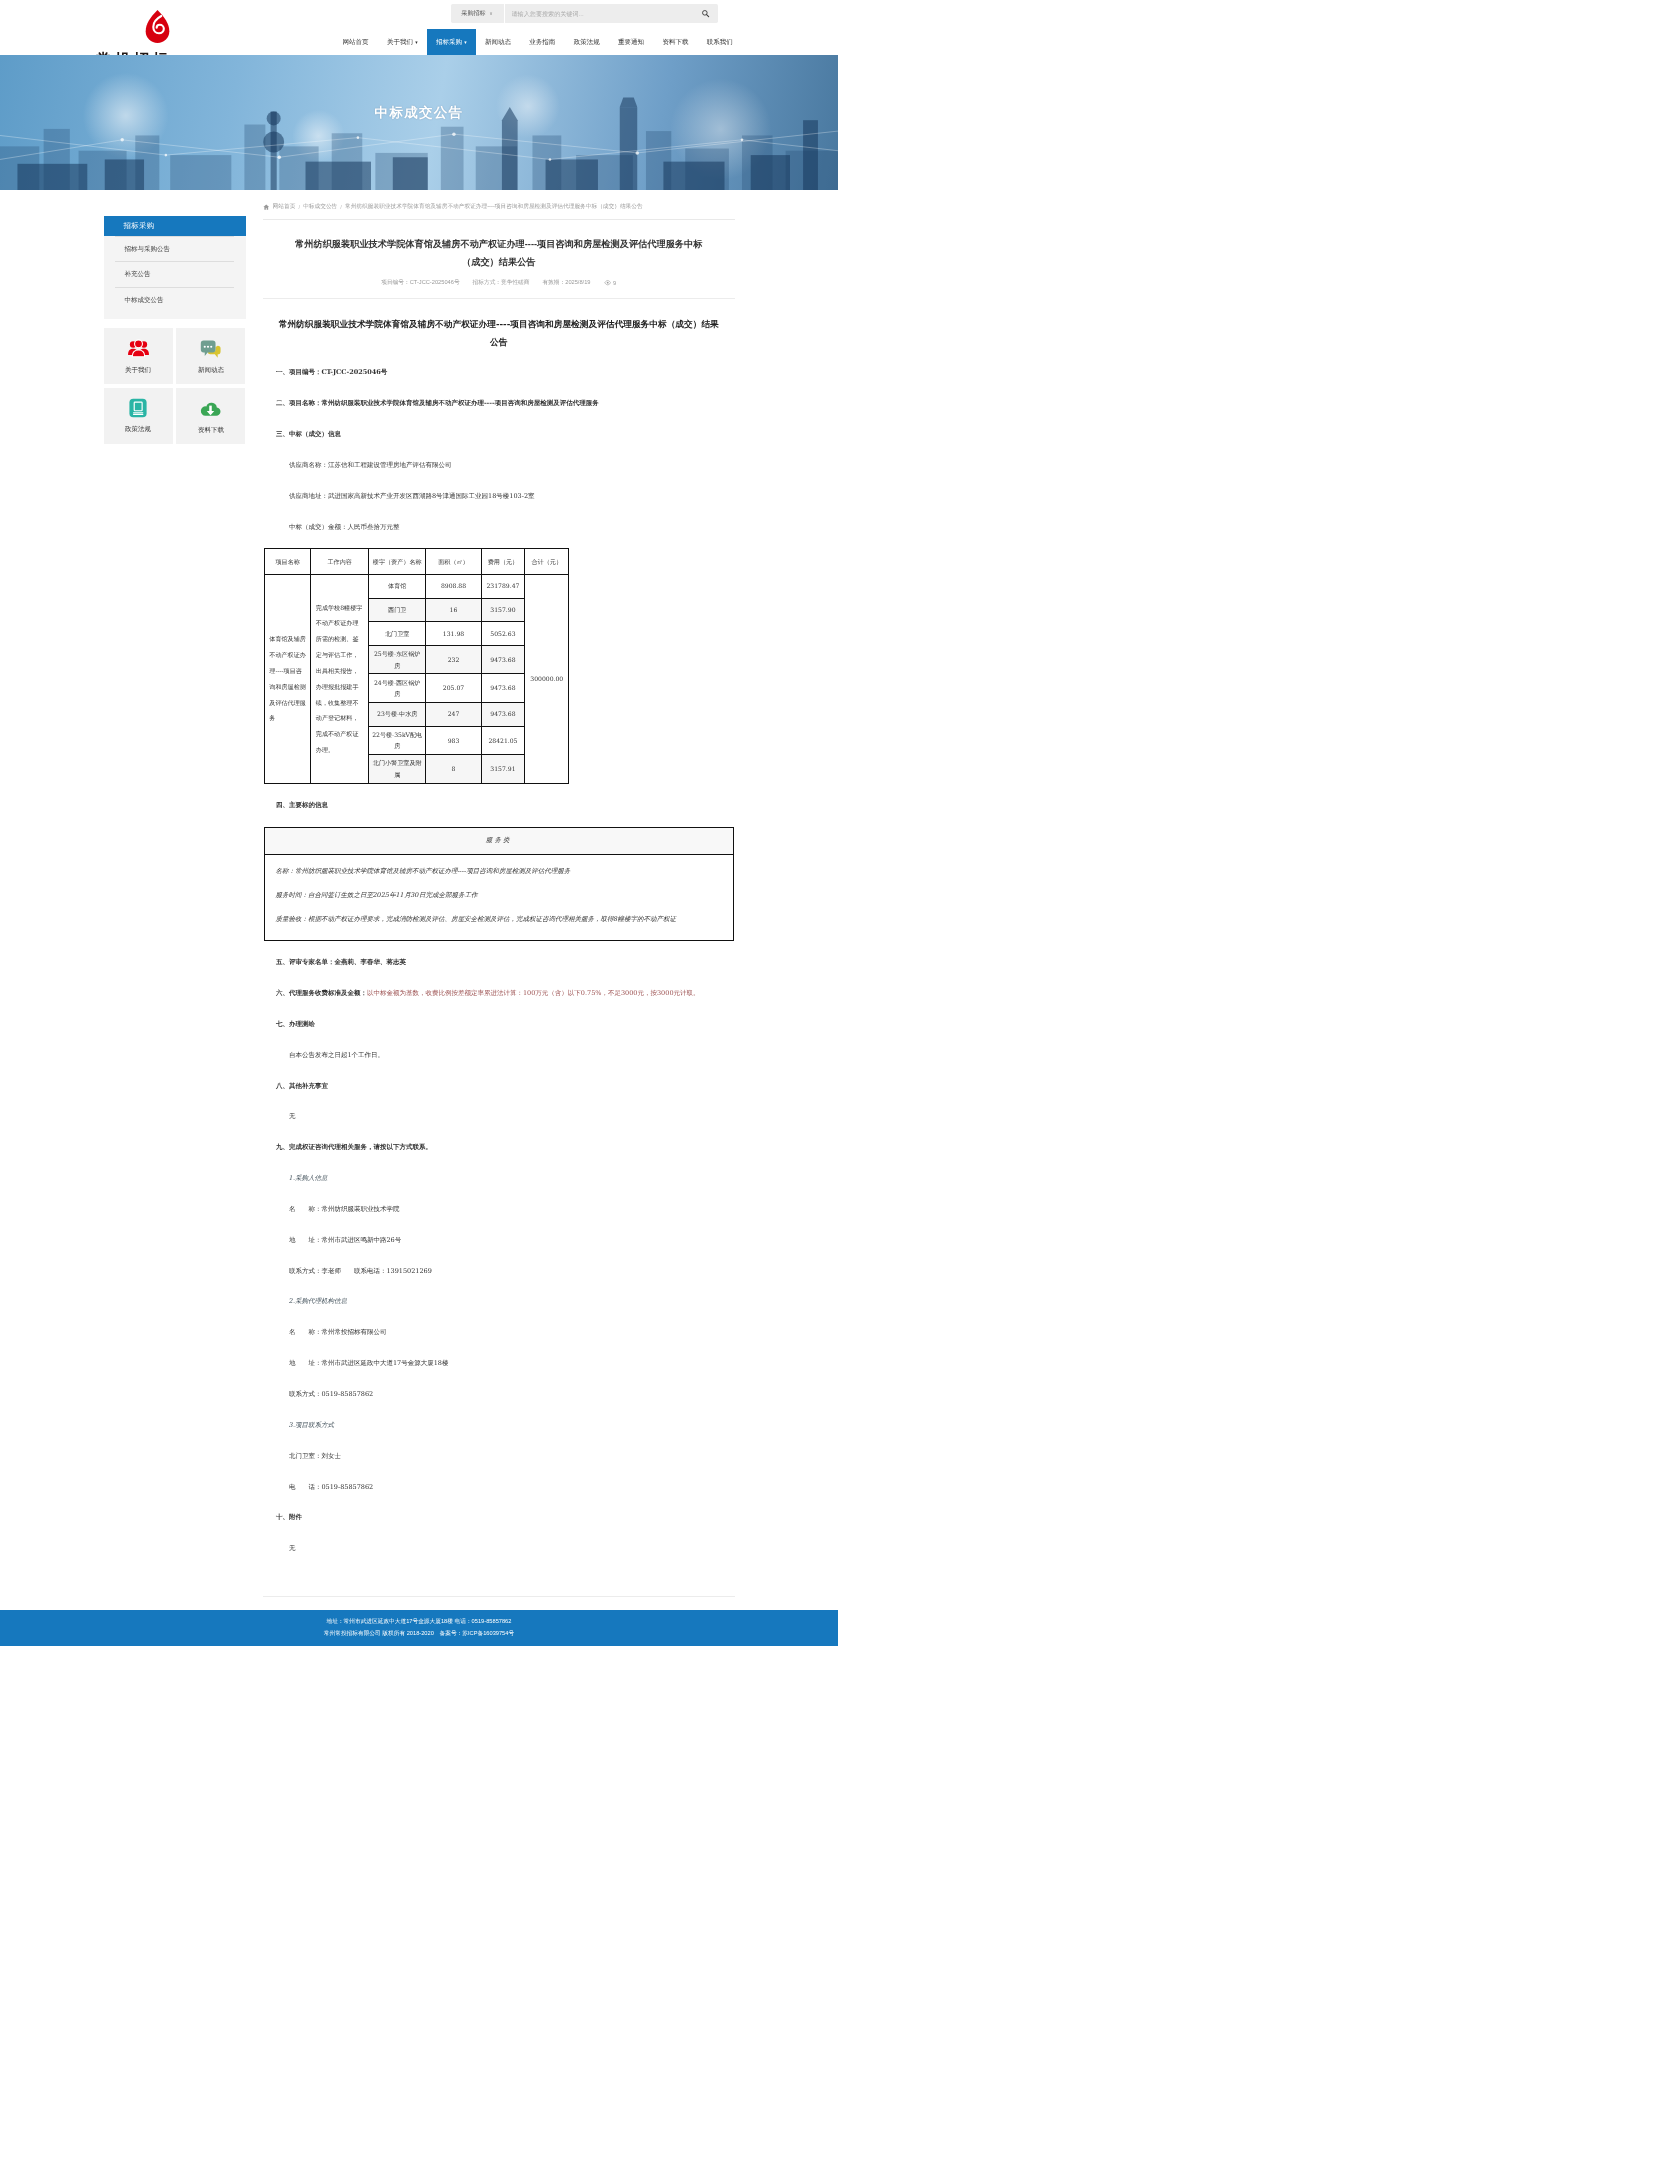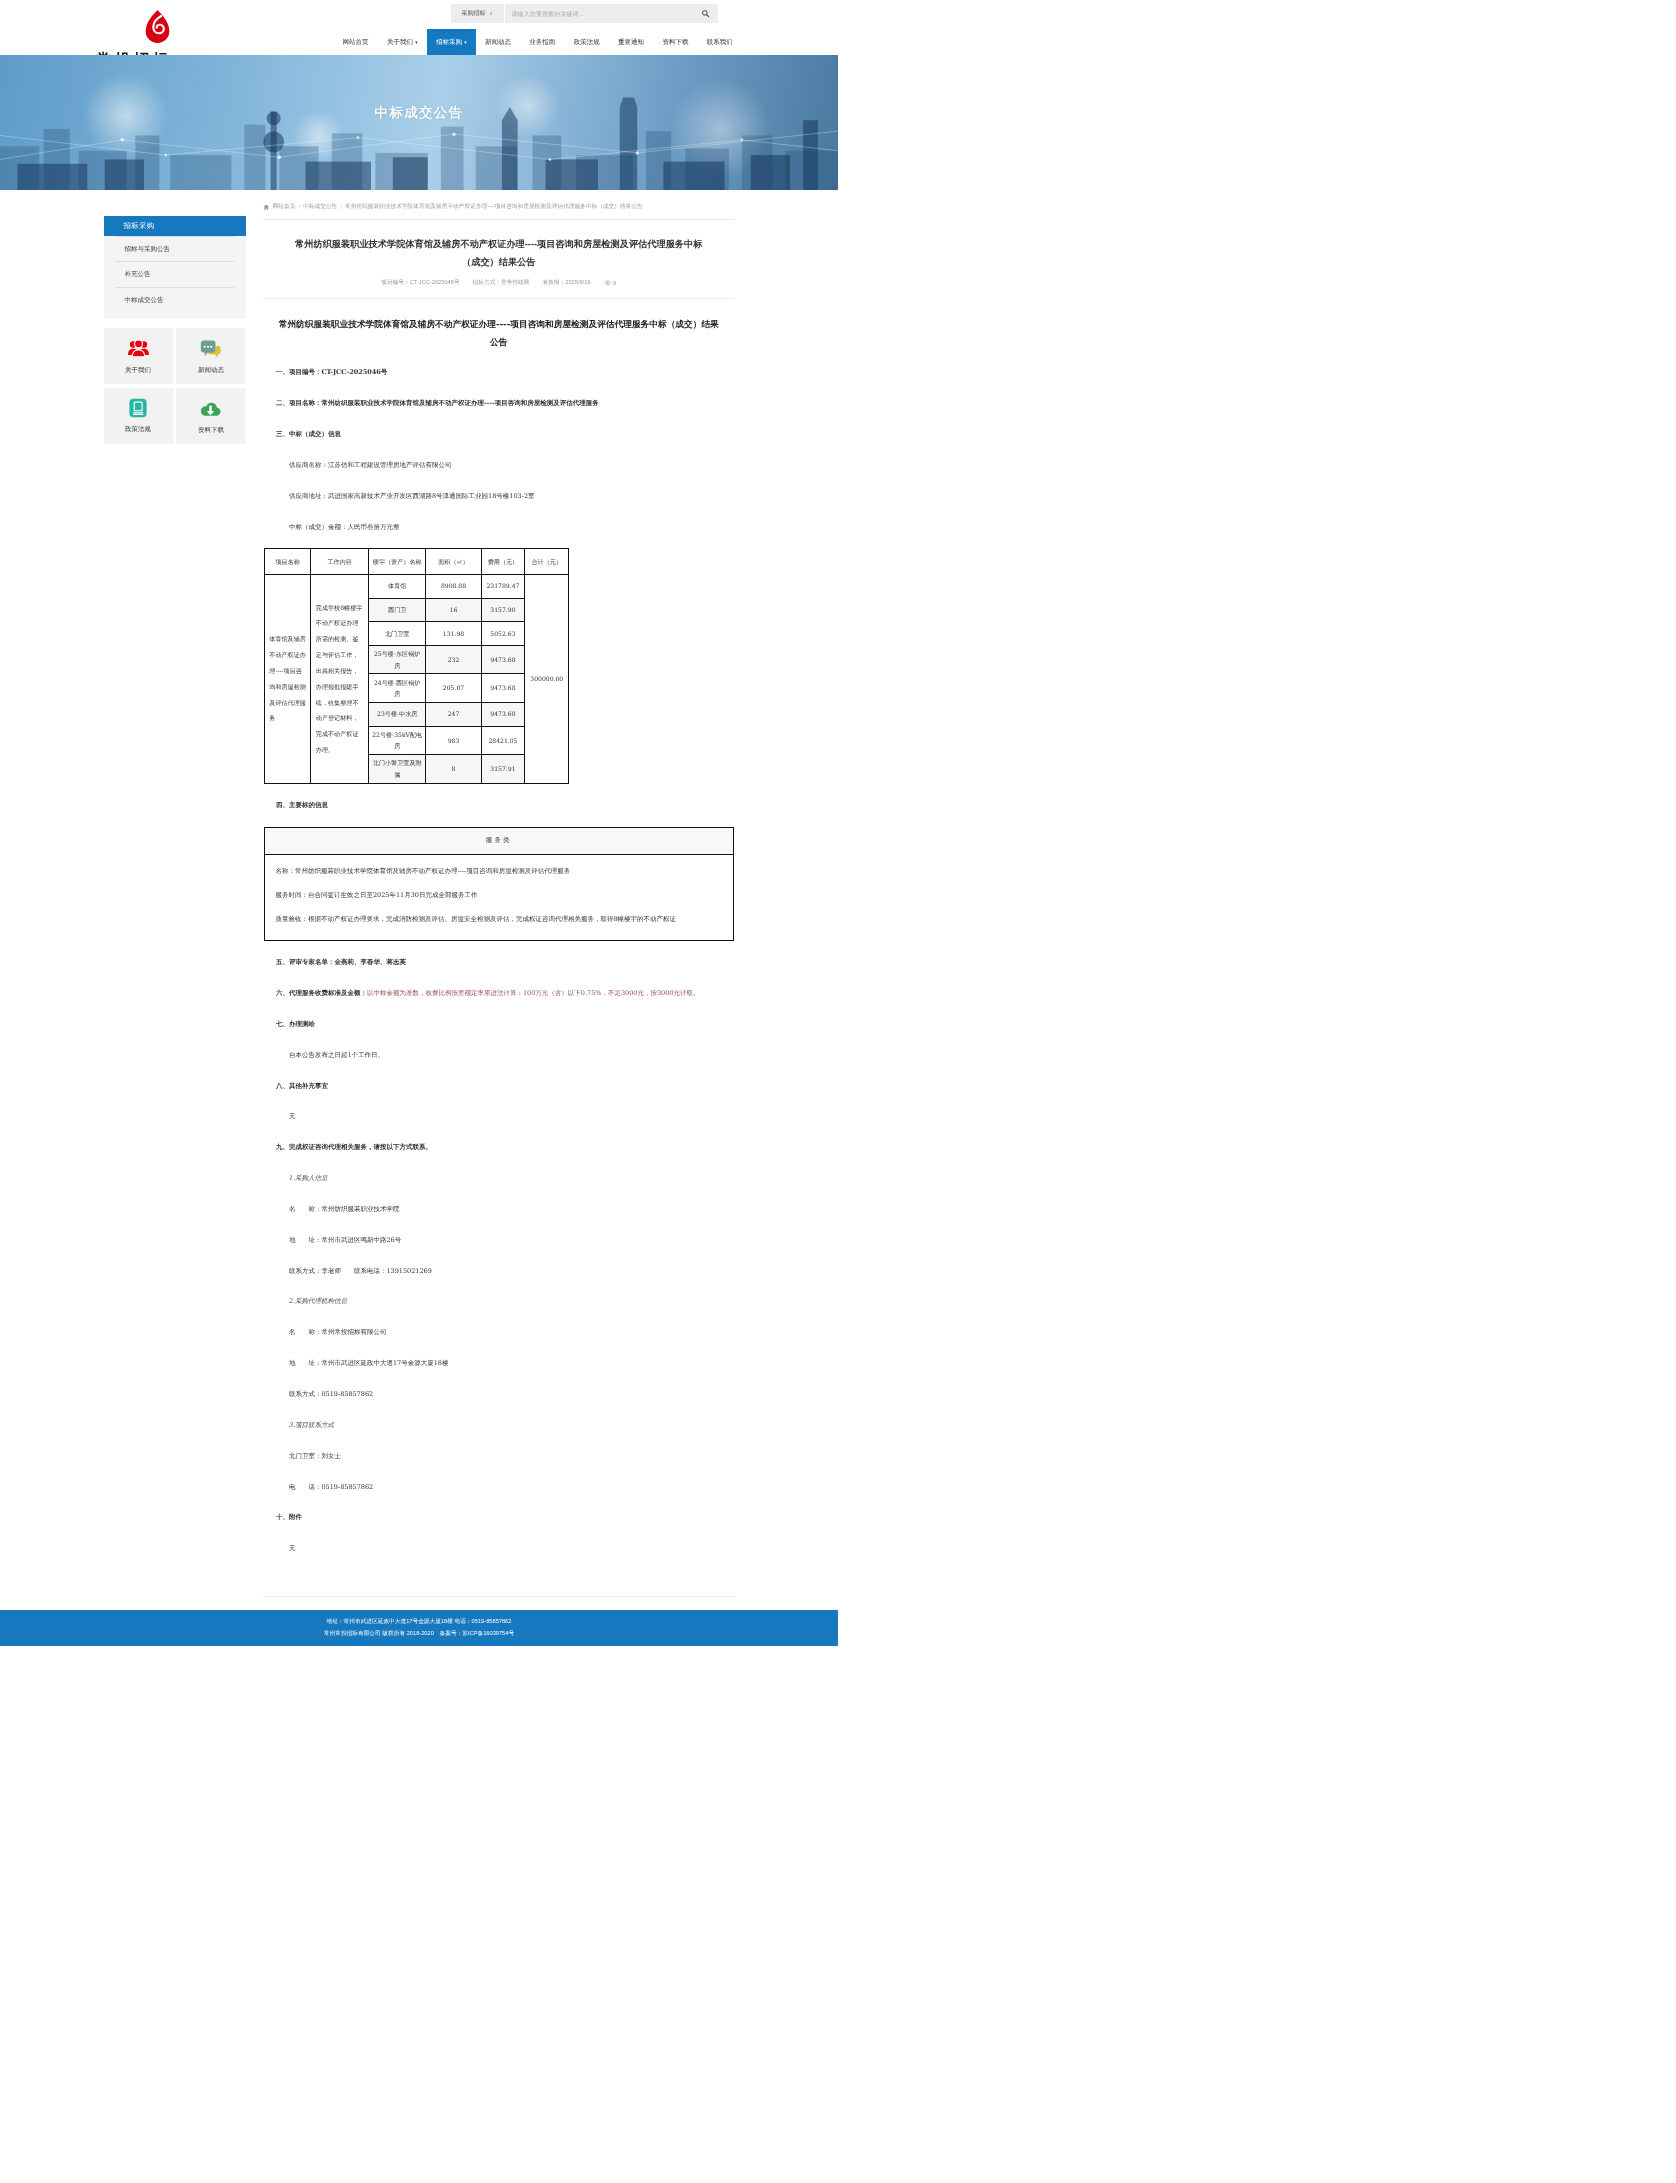--- a/index.html
+++ b/index.html
@@ -72,21 +72,21 @@
   .award-table{border-collapse:collapse;width:65%;margin:6.1px 0;font-size:6.1px;text-align:center;table-layout:fixed;}
   .award-table th,.award-table td{border:0.9px solid #111;padding:2.2px 2.6px;font-weight:normal;line-height:1.9;}
   .award-table thead th{height:20px;}
   .award-table thead tr{border-bottom:1.3px solid #111;}
   .award-table tbody td{height:18.3px;}
   .award-table td.longcell{text-align:left;line-height:2.6;padding:3.5px 4.4px;}
   .award-table tbody tr:nth-child(even) td{background:#f6f6f6;}
   .award-table td.total-cell{background:#fff !important;}
 
   
-  .service-box{border:0.9px solid #111;margin:6.1px 0 2.6px;}
+  .service-box{border:0.9px solid #111;margin:6.1px 0 2.6px;font-style:italic;}
   .sb-head{text-align:center;padding:8.7px 0;border-bottom:0.9px solid #111;background:#f8f8f8;letter-spacing:2.2px;font-size:6.5px;}
   .sb-body{padding:2.6px 10.5px 7px;}
   .sb-body p{line-height:2.9;margin:4.8px 0;text-align:justify;}
 
   .end-divider{border-bottom:0.4px solid #ececec;margin-top:11.4px;}
 
   
   .footer{margin-top:13px;background:#1678be;color:#fff;text-align:center;font-size:5.7px;padding:5.7px 0 6.1px;}
   .footer p{margin:0;line-height:11.8px;font-weight:normal;}
 </style>

